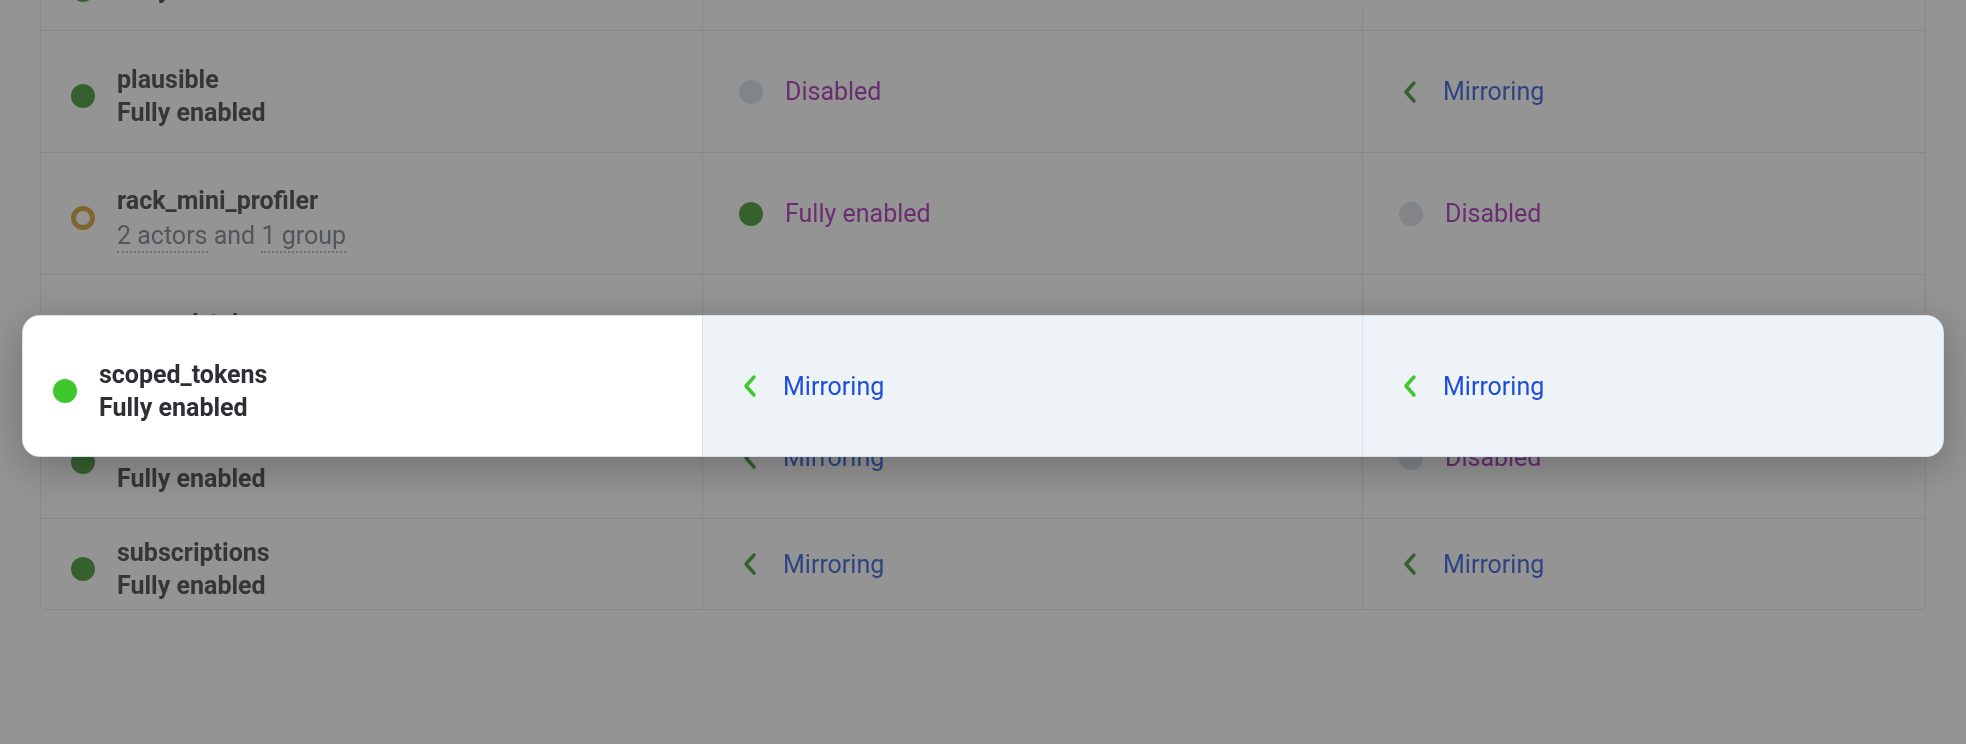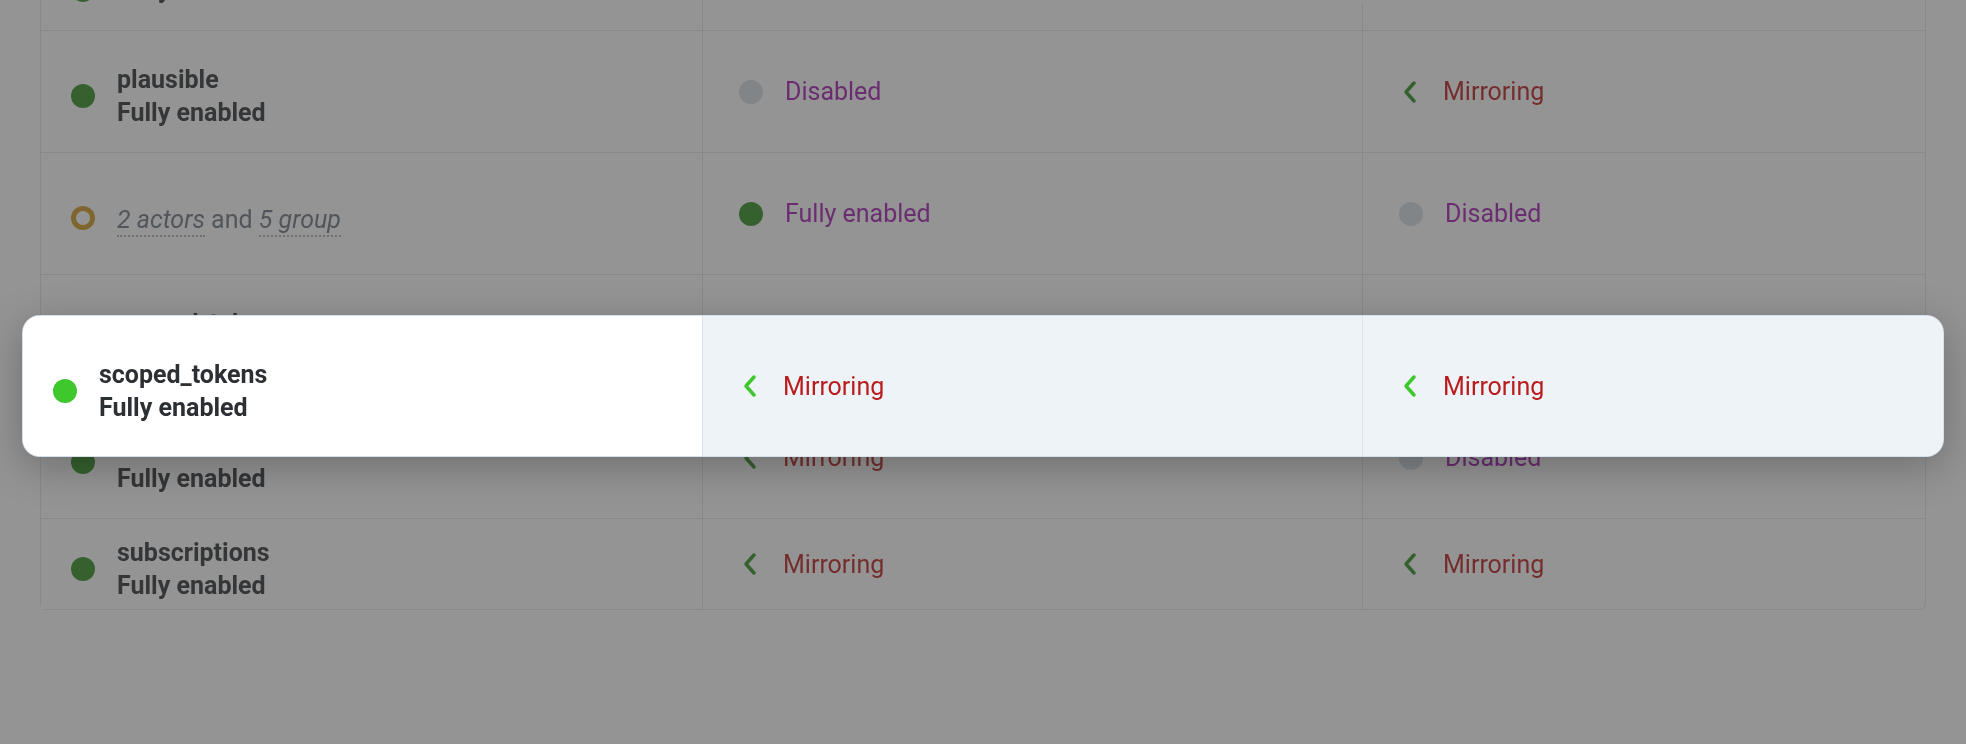--- a/index.html
+++ b/index.html
@@ -82,26 +82,26 @@
   .feature-state {
     font-size: 25px;
     font-weight: 700;
     color: #2c2f33;
   }
   .feature-meta {
     font-size: 25px;
     color: #6d7780;
     margin-top: 2px;
   }
-  .dotted { border-bottom: 2px dotted #a9b1b8; padding-bottom: 1px; font-style: italic; }
+  .dotted { border-bottom: 2px dotted #a9b1b8; padding-bottom: 1px; }
   .env-label {
     font-size: 25px;
     color: #a21caf;
   }
-  .env-label.muted { color: #b91c1c; }
+  .env-label.muted { color: #1d4ed8; }
   .chevron {
     width: 22px; height: 22px;
     flex-shrink: 0;
     display: inline-flex;
     align-items: center; justify-content: center;
   }
   .chevron svg { width: 14px; height: 24px; }
   .chevron-dark svg path { stroke: #2f8f1f; }
   .chevron-bright svg path { stroke: #3fc72e; }
 
@@ -172,21 +172,22 @@
             </span>
             <span class="env-label muted">Mirroring</span>
           </div>
         </div>
       </div>
       <div class="row ">
         <div class="cell cell-name">
           <div class="cell-content">
             <span class="ring"></span>
             <div class="name-block">
-              <div class="feature-meta"><span class="dotted">2 actors</span><span> and </span><span class="dotted">5 group</span></div>
+              <div class="feature-name">rack_mini_profiler</div>
+              <div class="feature-meta"><span class="dotted">2 actors</span><span> and </span><span class="dotted">1 group</span></div>
             </div>
           </div>
         </div>
         <div class="cell cell-env1">
           <div class="cell-content">
             <span class="dot dot-enabled"></span>
             <span class="env-label ">Fully enabled</span>
           </div>
         </div>
         <div class="cell cell-env2">

